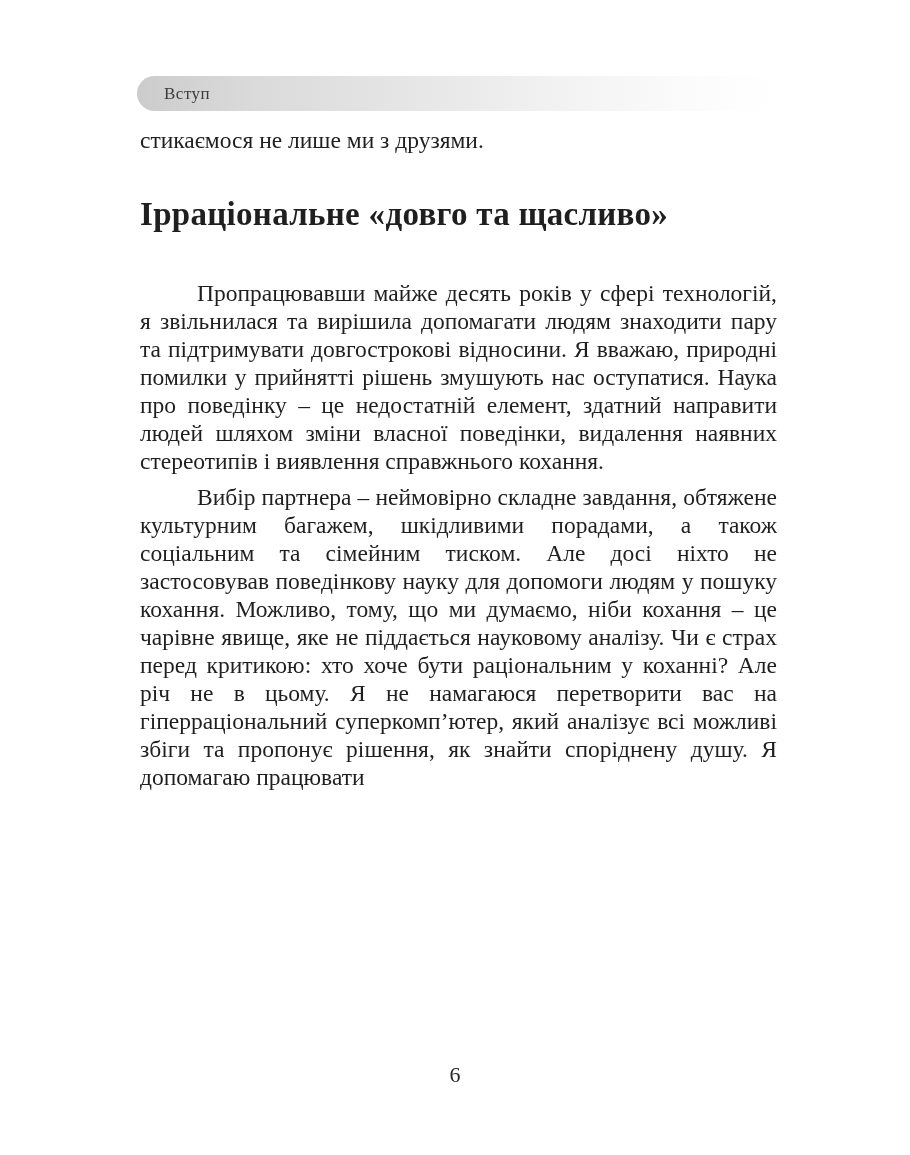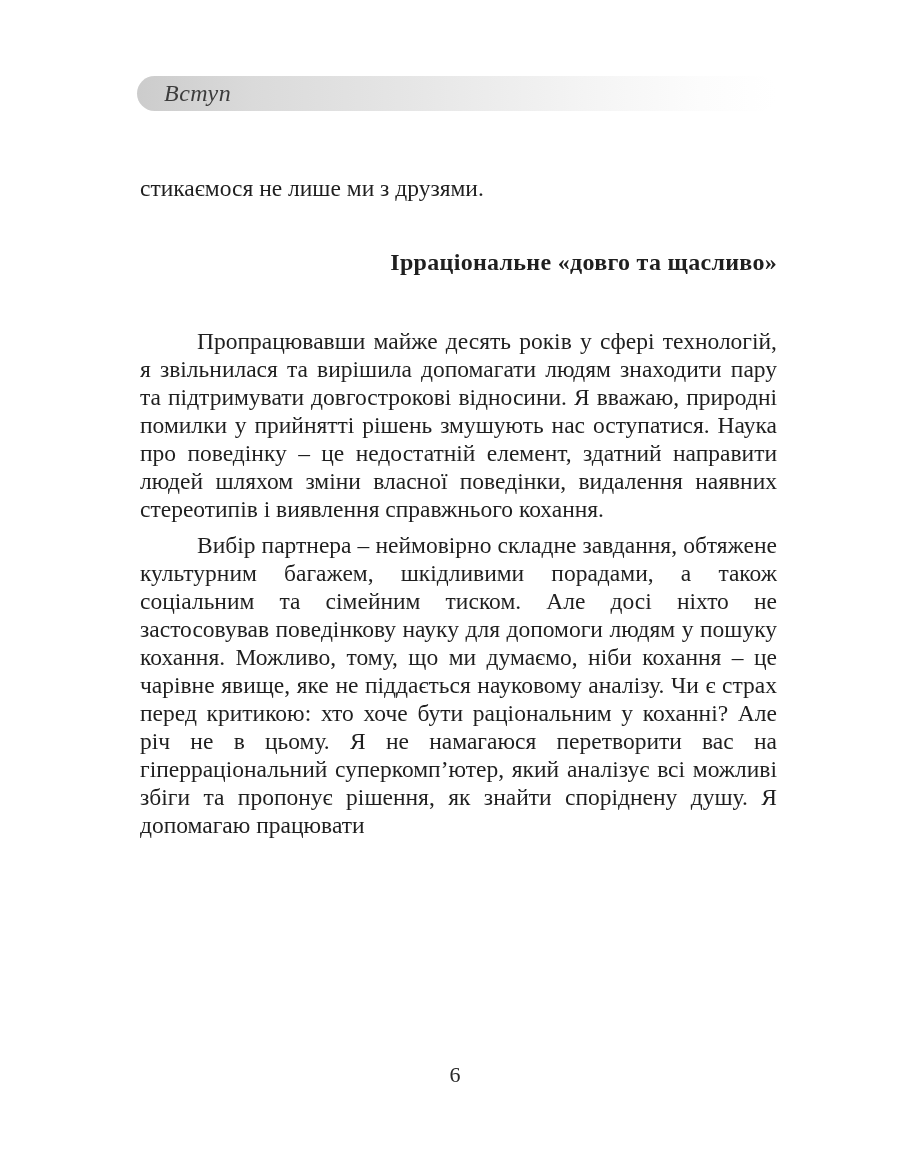--- a/index.html
+++ b/index.html
@@ -27,48 +27,46 @@
       #cccccc 0%,
       #dadada 18%,
       #e7e7e7 45%,
       #f4f4f4 70%,
       #fcfcfc 88%,
       #ffffff 100%);
     display: flex;
     align-items: center;
   }
   .header-title {
-    font-style: italic;
-    font-size: 24px;
+    font-size: 17px;
     padding-left: 27px;
     color: #3c3c3c;
     letter-spacing: 0.5px;
   }
   .content {
     position: absolute;
     left: 140px;
     top: 126px;
     width: 637px;
     font-size: 23.5px;
     line-height: 28px;
     text-align: justify;
   }
   .content p {
     margin: 0 0 8px 0;
     text-indent: 57px;
   }
   .content p.no-indent {
     text-indent: 0;
-    margin-top: 48px;
   }
   .section-heading {
-    font-size: 24px;
+    font-size: 33px;
     line-height: 30px;
     font-weight: bold;
-    text-align: right;
+    text-align: left;
     text-indent: 0;
     margin: 45px 0 50px 0;
     letter-spacing: 0.3px;
   }
   .page-number {
     position: absolute;
     left: 0;
     top: 1062px;
     width: 910px;
     text-align: center;

